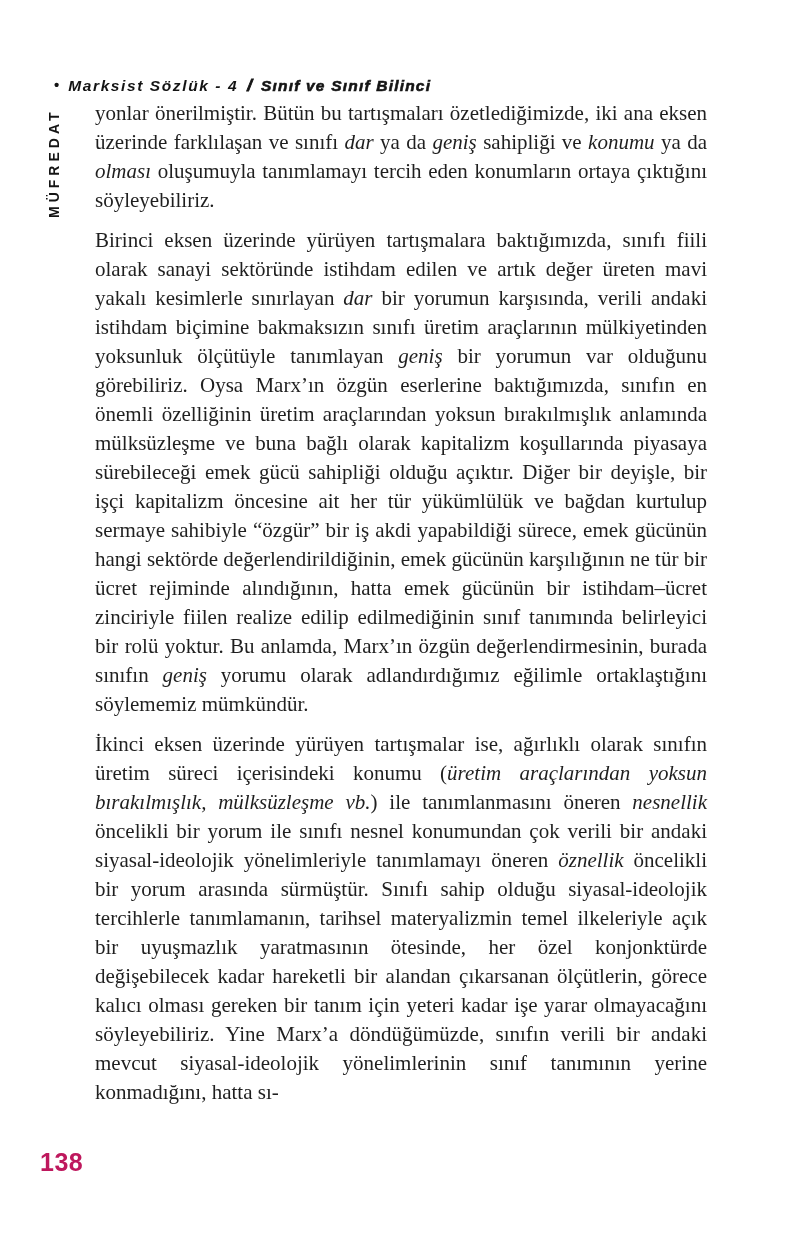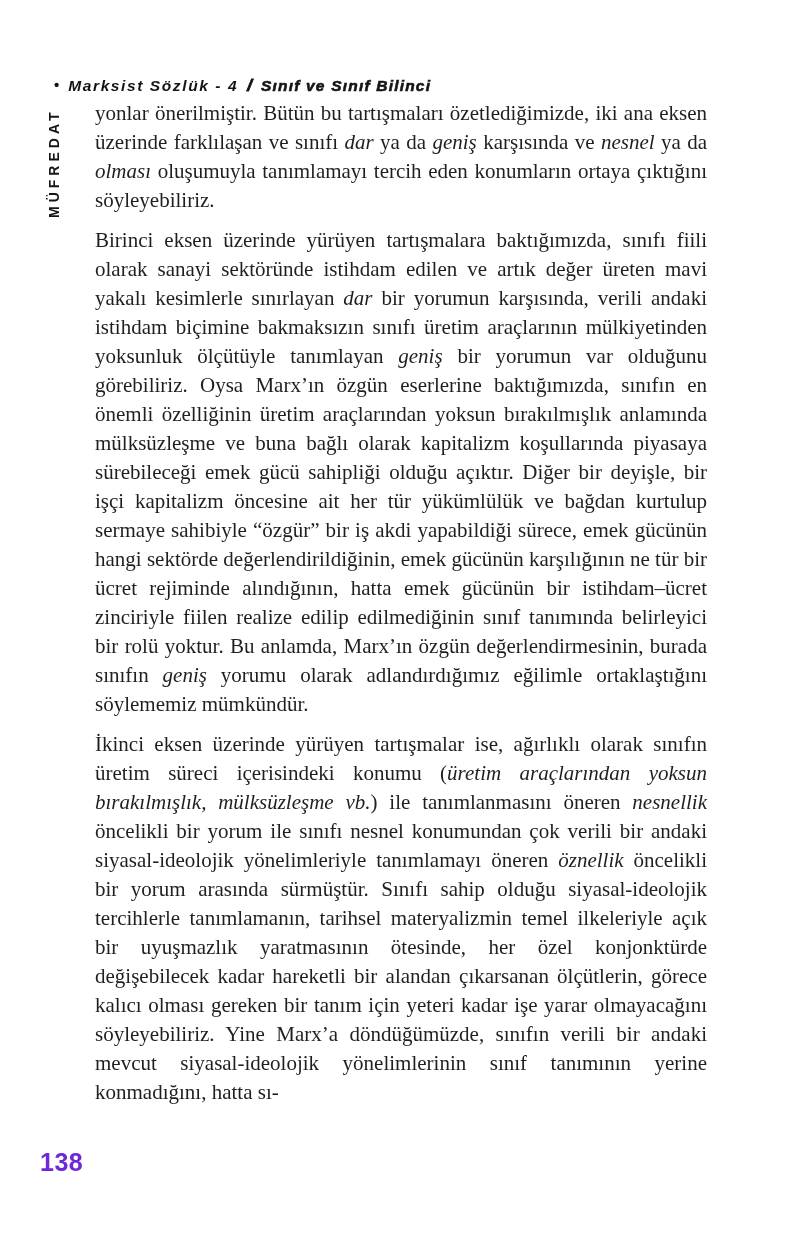--- a/index.html
+++ b/index.html
@@ -73,38 +73,38 @@
   .body-text em { }
   
   .page-number {
     position: absolute;
     left: 40px;
     top: 1148px;
     font-family: "Liberation Sans", sans-serif;
     font-weight: bold;
     font-size: 25px;
     letter-spacing: 0.5px;
-    color: #6d28d9;
+    color: #be185d;
   }
 </style>
 </head>
 <body>
 
 <div class="page">
 
   <div class="header">
     <span class="bullet">•</span>
     <span class="series">Marksist Sözlük - 4</span>
     <span class="sep">/</span>
     <span class="chapter">Sınıf ve Sınıf Bilinci</span>
   </div>
 
   <div class="margin-label">MÜFREDAT</div>
 
   <div class="body-text">
-      <p><span>yonlar önerilmiştir. Bütün bu tartışmaları özetlediğimizde, iki ana eksen üzerinde farklılaşan ve sınıfı </span><em>dar</em><span> ya da </span><em>geniş</em><span> karşısında ve </span><em>nesnel</em><span> ya da </span><em>olması</em><span> oluşumuyla tanımlamayı tercih eden konumların ortaya çıktığını söyleyebiliriz.</span></p>
+      <p><span>yonlar önerilmiştir. Bütün bu tartışmaları özetlediğimizde, iki ana eksen üzerinde farklılaşan ve sınıfı </span><em>dar</em><span> ya da </span><em>geniş</em><span> sahipliği ve </span><em>konumu</em><span> ya da </span><em>olması</em><span> oluşumuyla tanımlamayı tercih eden konumların ortaya çıktığını söyleyebiliriz.</span></p>
       <p><span>Birinci eksen üzerinde yürüyen tartışmalara baktığımızda, sınıfı fiili olarak sanayi sektöründe istihdam edilen ve artık değer üreten mavi yakalı kesimlerle sınırlayan </span><em>dar</em><span> bir yorumun karşısında, verili andaki istihdam biçimine bakmaksızın sınıfı üretim araçlarının mülkiyetinden yoksunluk ölçütüyle tanımlayan </span><em>geniş</em><span> bir yorumun var olduğunu görebiliriz. Oysa Marx’ın özgün eserlerine baktığımızda, sınıfın en önemli özelliğinin üretim araçlarından yoksun bırakılmışlık anlamında mülksüzleşme ve buna bağlı olarak kapitalizm koşullarında piyasaya sürebileceği emek gücü sahipliği olduğu açıktır. Diğer bir deyişle, bir işçi kapitalizm öncesine ait her tür yükümlülük ve bağdan kurtulup sermaye sahibiyle “özgür” bir iş akdi yapabildiği sürece, emek gücünün hangi sektörde değerlendirildiğinin, emek gücünün karşılığının ne tür bir ücret rejiminde alındığının, hatta emek gücünün bir istihdam–ücret zinciriyle fiilen realize edilip edilmediğinin sınıf tanımında belirleyici bir rolü yoktur. Bu anlamda, Marx’ın özgün değerlendirmesinin, burada sınıfın </span><em>geniş</em><span> yorumu olarak adlandırdığımız eğilimle ortaklaştığını söylememiz mümkündür.</span></p>
       <p><span>İkinci eksen üzerinde yürüyen tartışmalar ise, ağırlıklı olarak sınıfın üretim süreci içerisindeki konumu (</span><em>üretim araçlarından yoksun bırakılmışlık, mülksüzleşme vb.</em><span>) ile tanımlanmasını öneren </span><em>nesnellik</em><span> öncelikli bir yorum ile sınıfı nesnel konumundan çok verili bir andaki siyasal-ideolojik yönelimleriyle tanımlamayı öneren </span><em>öznellik</em><span> öncelikli bir yorum arasında sürmüştür. Sınıfı sahip olduğu siyasal-ideolojik tercihlerle tanımlamanın, tarihsel materyalizmin temel ilkeleriyle açık bir uyuşmazlık yaratmasının ötesinde, her özel konjonktürde değişebilecek kadar hareketli bir alandan çıkarsanan ölçütlerin, görece kalıcı olması gereken bir tanım için yeteri kadar işe yarar olmayacağını söyleyebiliriz. Yine Marx’a döndüğümüzde, sınıfın verili bir andaki mevcut siyasal-ideolojik yönelimlerinin sınıf tanımının yerine konmadığını, hatta sı-</span></p>
     </div>
 
   <div class="page-number">138</div>
 
 </div>
 
 </body></html>

